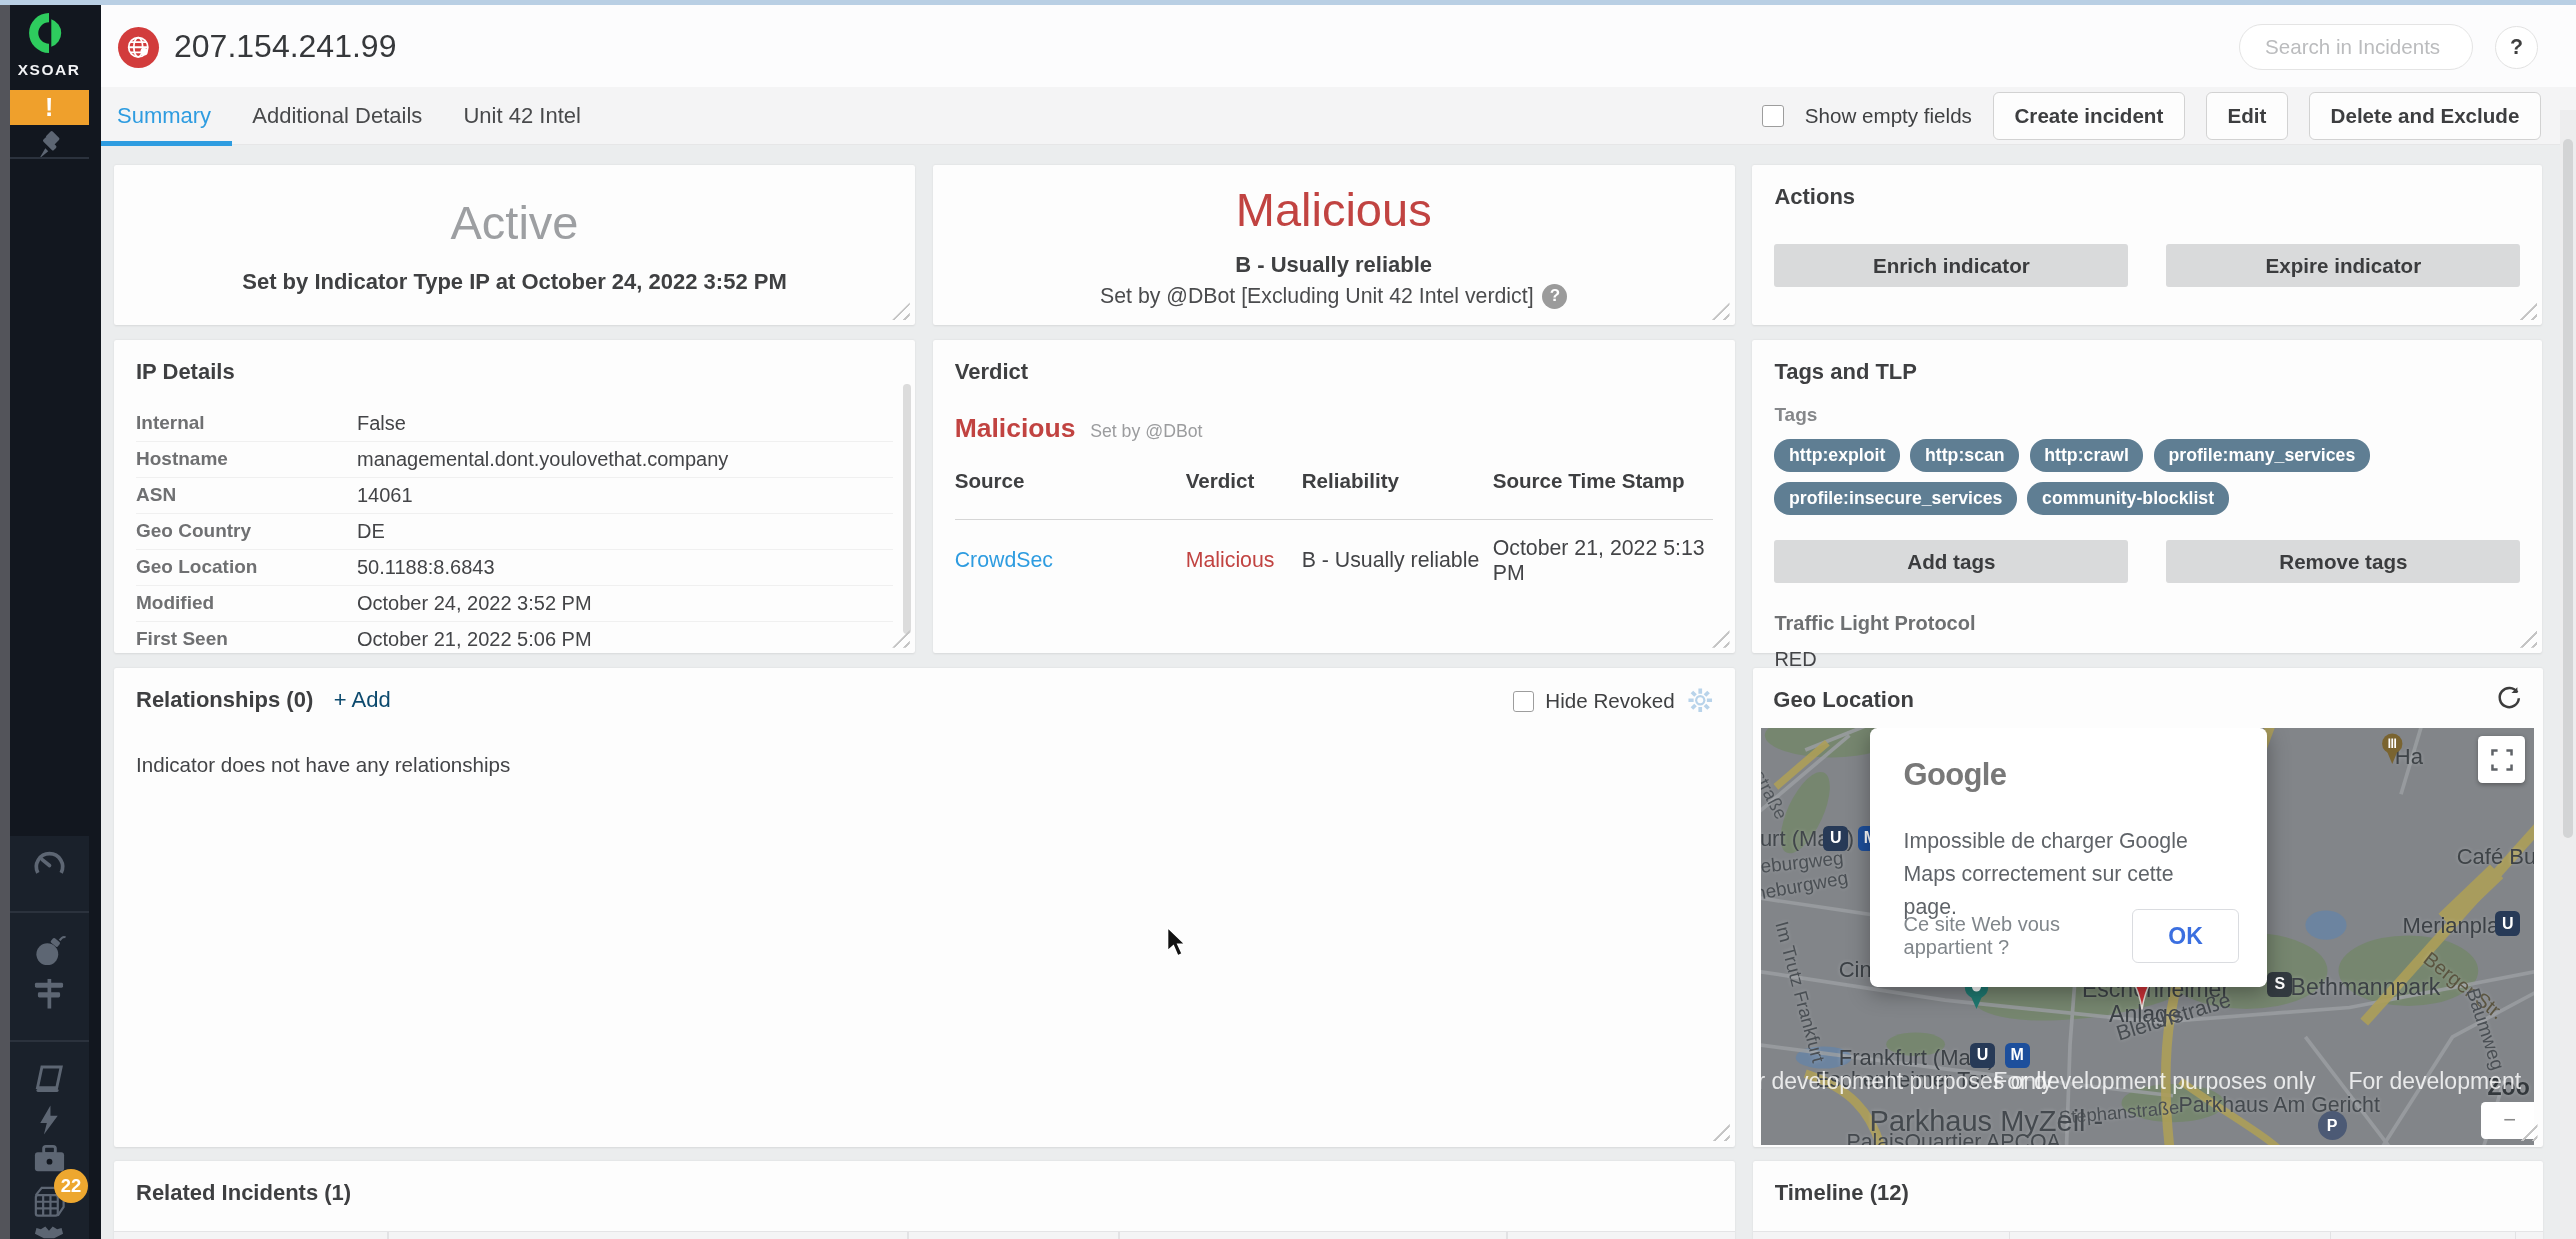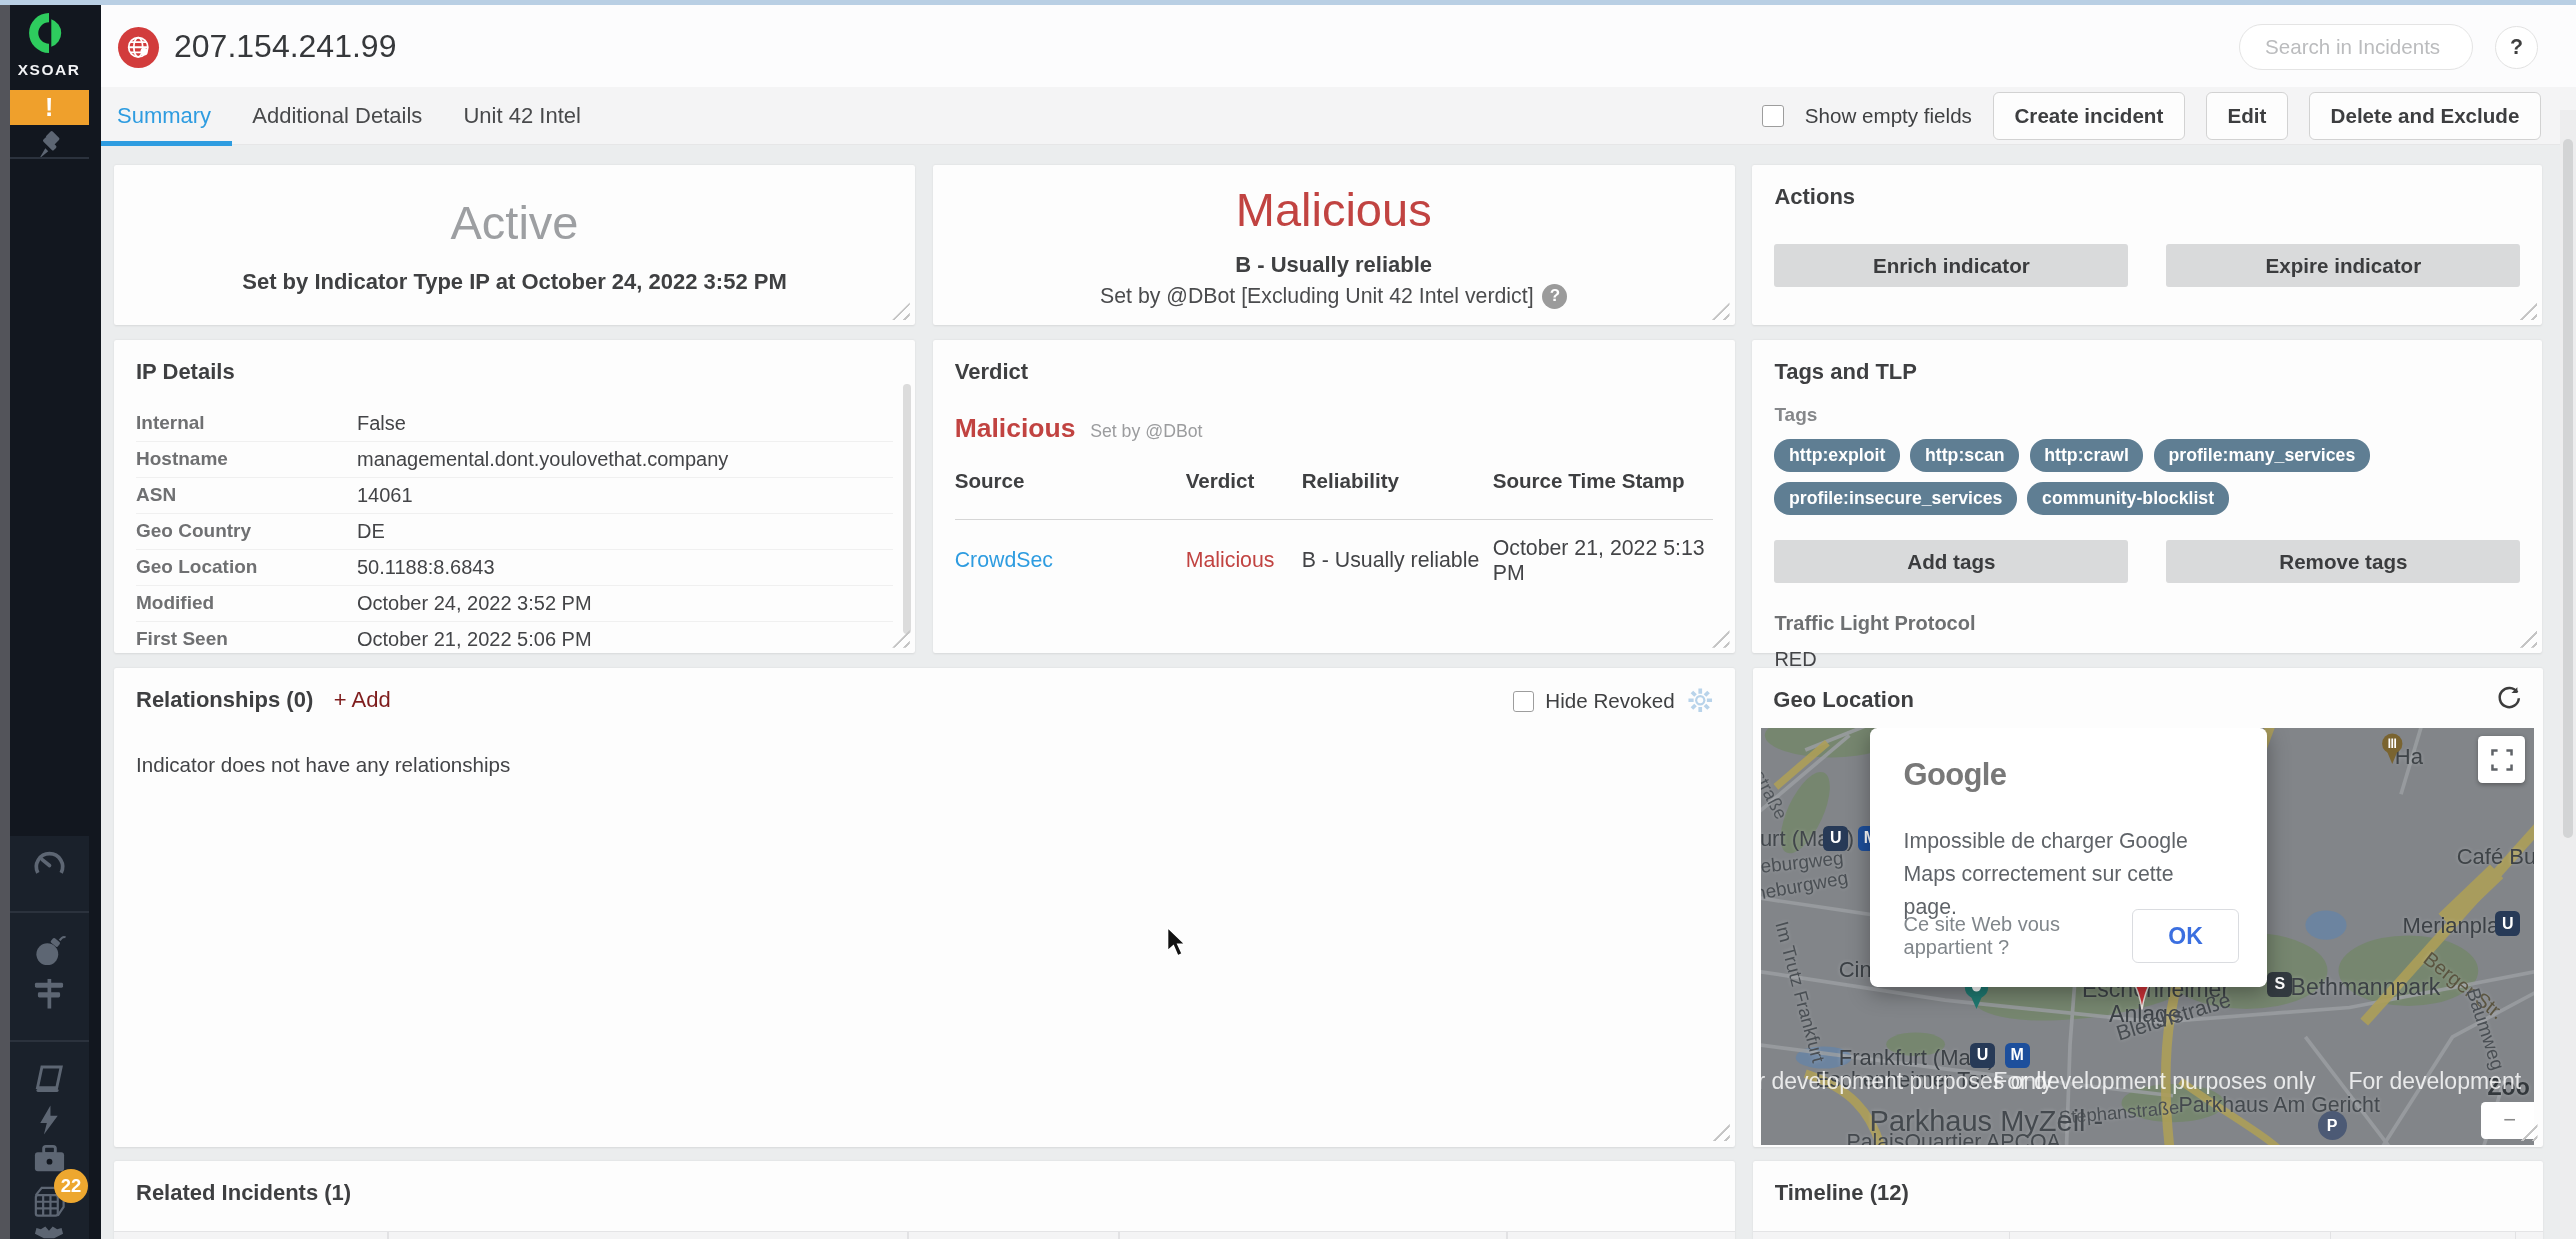--- a/index.html
+++ b/index.html
@@ -89,21 +89,21 @@
   .v-link{color:#2e9ce0}
   .v-red{color:#c14341}
   
   .sec-lbl{font-size:19px;font-weight:bold;color:#85878a;margin-top:19px}
   .tags-list{display:flex;flex-wrap:wrap;gap:10.3px;margin-top:13.2px;width:92%}
   .pill{background:#5f7e93;color:#fff;font-size:17.7px;font-weight:bold;border-radius:16px;padding:5.9px 14.7px;white-space:nowrap}
   .tlp-lbl{font-size:20px;font-weight:bold;color:#6e7072;margin-top:29px}
   .tlp-val{font-size:20px;color:#434447;margin-top:13.2px}
   
   .rel-head{display:flex;align-items:center;gap:20.6px}
-  .add-link{font-size:22px;color:#7f1d1d}
+  .add-link{font-size:22px;color:#0c4a6e}
   .rel-right{position:absolute;right:22px;top:19px;display:flex;align-items:center;gap:11.8px}
   .gear{color:#b8d3ea}
   .rel-empty{font-size:20.6px;color:#434447;margin-top:40px}
   
   .geo-head{display:flex;justify-content:space-between;align-items:center;padding:17.7px 20.6px 11.8px 20.6px}
   .map{position:absolute;left:8.8px;right:8.8px;top:60px;height:417px;background:#95999c;overflow:hidden}
   .map svg.base{position:absolute;left:0;top:0}
   .map .dim{position:absolute;inset:0;background:rgba(30,33,36,.16)}
   .maplabel{position:absolute;white-space:nowrap;transform-origin:left center;text-shadow:0 0 4.4px rgba(255,255,255,.25)}
   .maplabel.wm{color:rgba(255,255,255,.82);text-shadow:none;font-weight:400}

